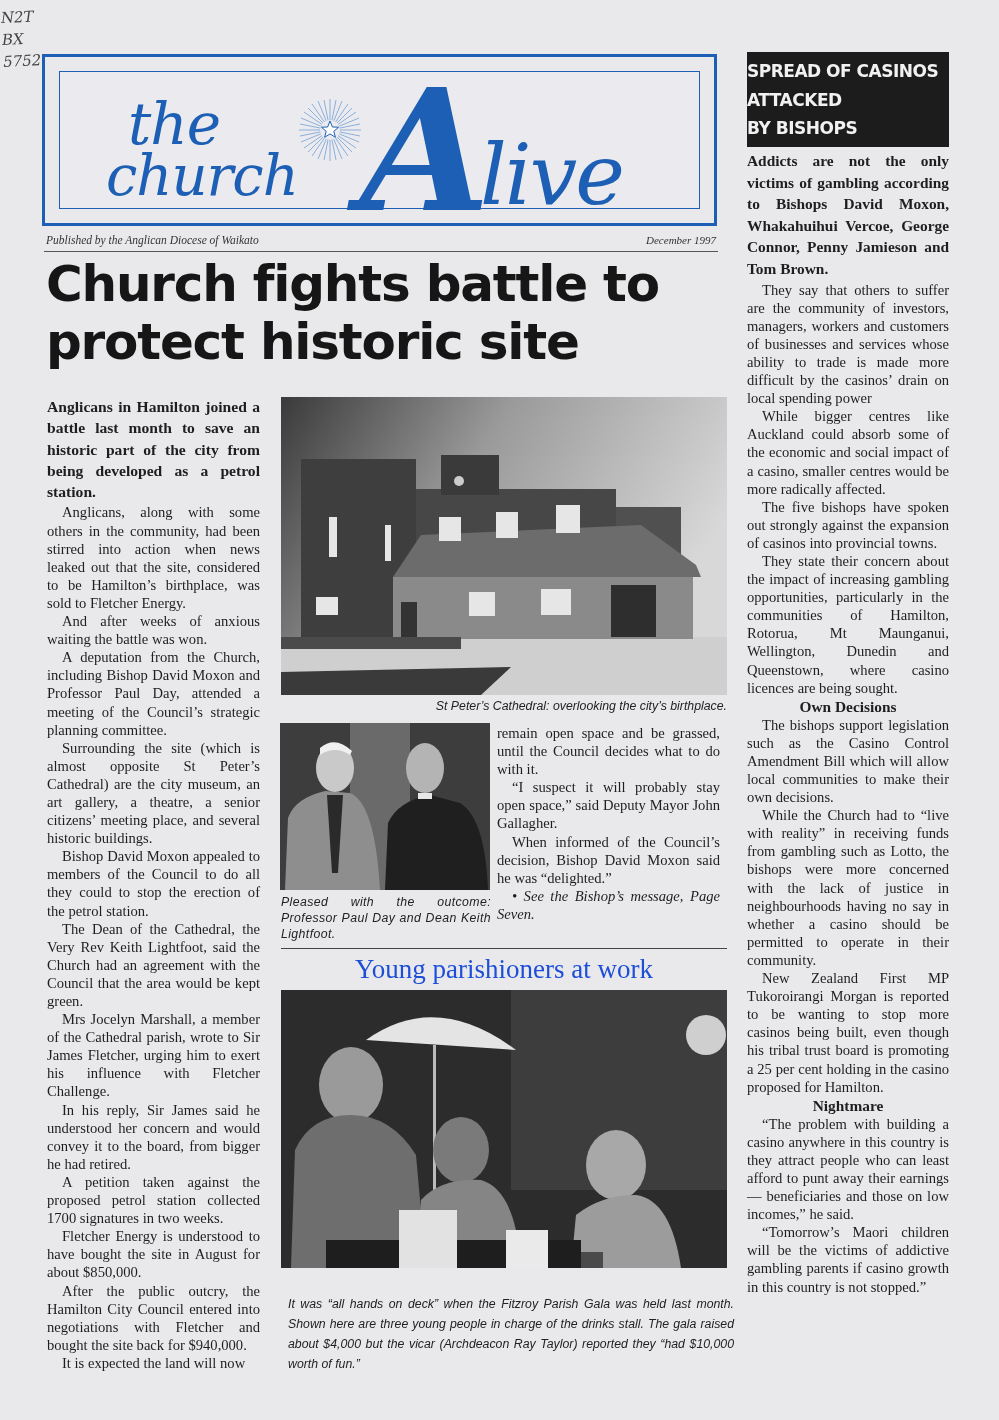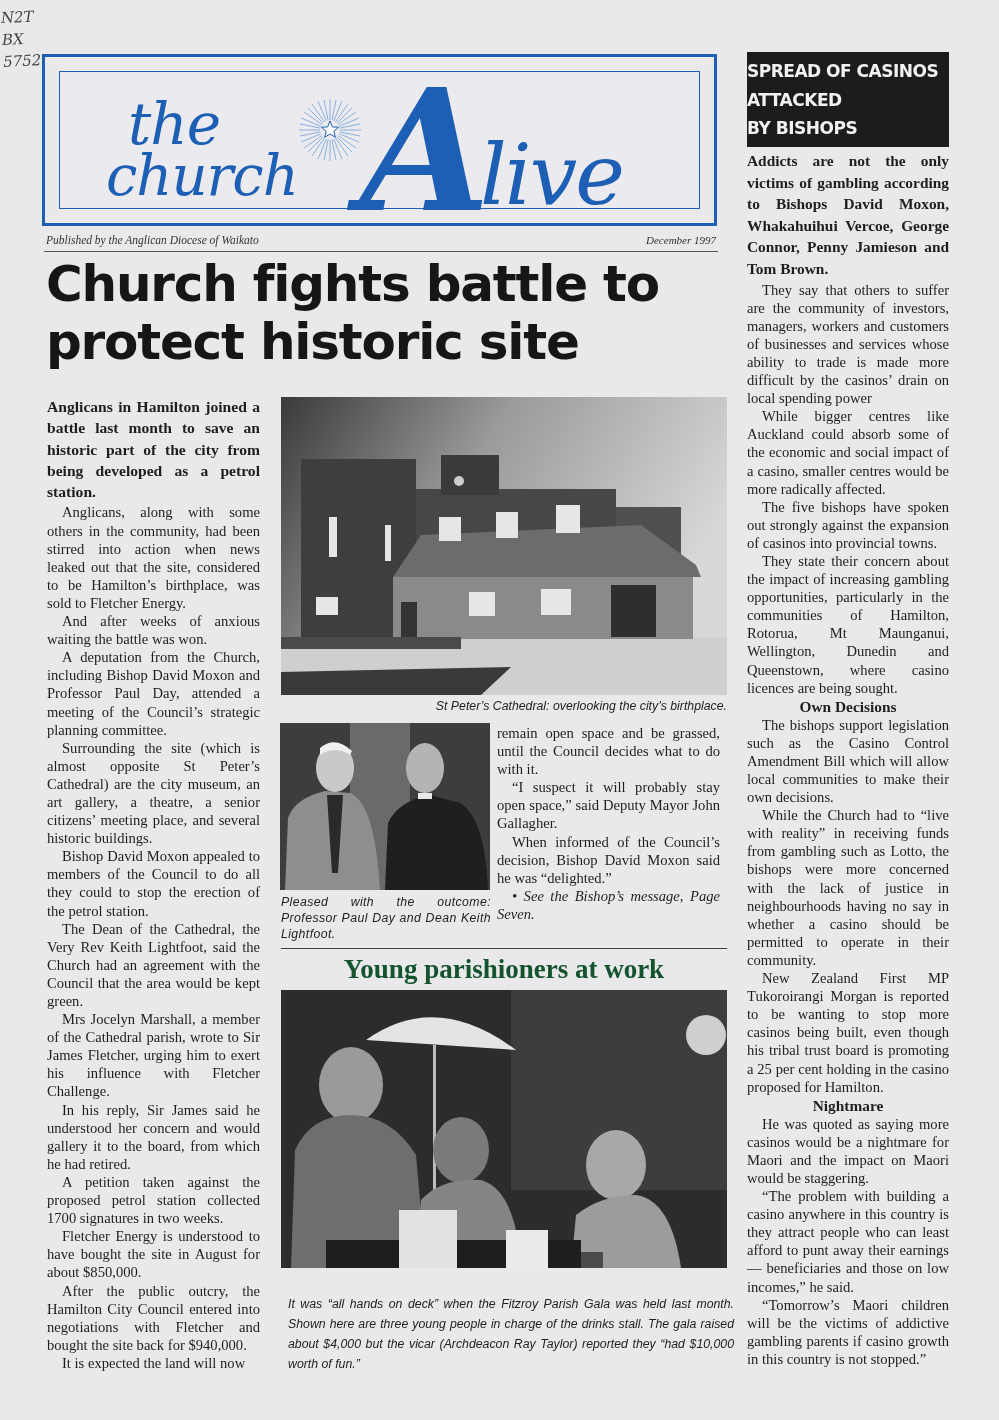--- a/index.html
+++ b/index.html
@@ -71,22 +71,22 @@
     position: absolute; font-family: "Liberation Sans", sans-serif; font-style: italic;
     font-size: 12.3px; line-height: 16px; color: #222;
   }
   .cap-cathedral { left: 281px; top: 698px; width: 446px; text-align: right; }
   .cap-men { left: 281px; top: 894px; width: 210px; text-align: justify; letter-spacing: 0.4px; }
   .cap-kids { left: 288px; top: 1294px; width: 446px; text-align: justify; line-height: 20px; }
 
   .rule-mid { position: absolute; left: 281px; top: 948px; width: 446px; height: 1px; background: #444; }
   .subhead-young {
     position: absolute; left: 281px; top: 952px; width: 446px; text-align: center;
-    font-family: "Liberation Serif", serif; font-weight: bold; font-size: 27px; line-height: 34px;
-    color: #14532d;
+    font-family: "Liberation Serif", serif; font-weight: normal; font-size: 27px; line-height: 34px;
+    color: #1d4ed8;
   }
 
   
   .sidebar-head {
     position: absolute; left: 747px; top: 52px; width: 202px; height: 95px;
     background: #1c1c1c; color: #f1f1f1; 
     font-family: "DejaVu Sans", sans-serif; font-weight: bold; font-size: 17px; line-height: 28.5px;
     padding-top: 5px; letter-spacing: -0.5px;
   }
   .col-right { left: 747px; top: 150px; width: 202px; }
@@ -143,21 +143,21 @@
 
 <div class="col col-left">
   <p class="lede">Anglicans in Hamilton joined a battle last month to save an historic part of the city from being developed as a petrol station.</p>
   <p>Anglicans, along with some others in the community, had been stirred into action when news leaked out that the site, considered to be Hamilton’s birthplace, was sold to Fletcher Energy.</p>
   <p>And after weeks of anxious waiting the battle was won.</p>
   <p>A deputation from the Church, including Bishop David Moxon and Professor Paul Day, attended a meeting of the Council’s strategic planning committee.</p>
   <p>Surrounding the site (which is almost opposite St Peter’s Cathedral) are the city museum, an art gallery, a theatre, a senior citizens’ meeting place, and several historic buildings.</p>
   <p>Bishop David Moxon appealed to members of the Council to do all they could to stop the erection of the petrol station.</p>
   <p>The Dean of the Cathedral, the Very Rev Keith Lightfoot, said the Church had an agreement with the Council that the area would be kept green.</p>
   <p>Mrs Jocelyn Marshall, a member of the Cathedral parish, wrote to Sir James Fletcher, urging him to exert his influence with Fletcher Challenge.</p>
-  <p>In his reply, Sir James said he understood her concern and would gallery it to the board, from which he had retired.</p>
+  <p>In his reply, Sir James said he understood her concern and would convey it to the board, from bigger he had retired.</p>
   <p>A petition taken against the proposed petrol station collected 1700 signatures in two weeks.</p>
   <p>Fletcher Energy is understood to have bought the site in August for about $850,000.</p>
   <p>After the public outcry, the Hamilton City Council entered into negotiations with Fletcher and bought the site back for $940,000.</p>
   <p>It is expected the land will now</p>
 </div>
 
 <div class="photo photo-cathedral">
   <svg viewBox="0 0 446 298" preserveAspectRatio="none">
     <defs>
       <linearGradient id="sky" x1="0" y1="0" x2="1" y2="0.4">
@@ -248,16 +248,15 @@
   <p class="lede">Addicts are not the only victims of gambling according to Bishops David Moxon, Whakahuihui Vercoe, George Connor, Penny Jamieson and Tom Brown.</p>
   <p>They say that others to suffer are the community of investors, managers, workers and customers of businesses and services whose ability to trade is made more difficult by the casinos’ drain on local spending power</p>
   <p>While bigger centres like Auckland could absorb some of the economic and social impact of a casino, smaller centres would be more radically affected.</p>
   <p>The five bishops have spoken out strongly against the expansion of casinos into provincial towns.</p>
   <p>They state their concern about the impact of increasing gambling opportunities, particularly in the communities of Hamilton, Rotorua, Mt Maunganui, Wellington, Dunedin and Queenstown, where casino licences are being sought.</p>
   <h4>Own Decisions</h4>
   <p>The bishops support legislation such as the Casino Control Amendment Bill which will allow local communities to make their own decisions.</p>
   <p>While the Church had to “live with reality” in receiving funds from gambling such as Lotto, the bishops were more concerned with the lack of justice in neighbourhoods having no say in whether a casino should be permitted to operate in their community.</p>
   <p>New Zealand First MP Tukoroirangi Morgan is reported to be wanting to stop more casinos being built, even though his tribal trust board is promoting a 25 per cent holding in the casino proposed for Hamilton.</p>
   <h4>Nightmare</h4>
-  <p>He was quoted as saying more casinos would be a nightmare for Maori and the impact on Maori would be staggering.</p>
   <p>“The problem with building a casino anywhere in this country is they attract people who can least afford to punt away their earnings — beneficiaries and those on low incomes,” he said.</p>
   <p>“Tomorrow’s Maori children will be the victims of addictive gambling parents if casino growth in this country is not stopped.”</p>
 </div>
 
 </body></html>

